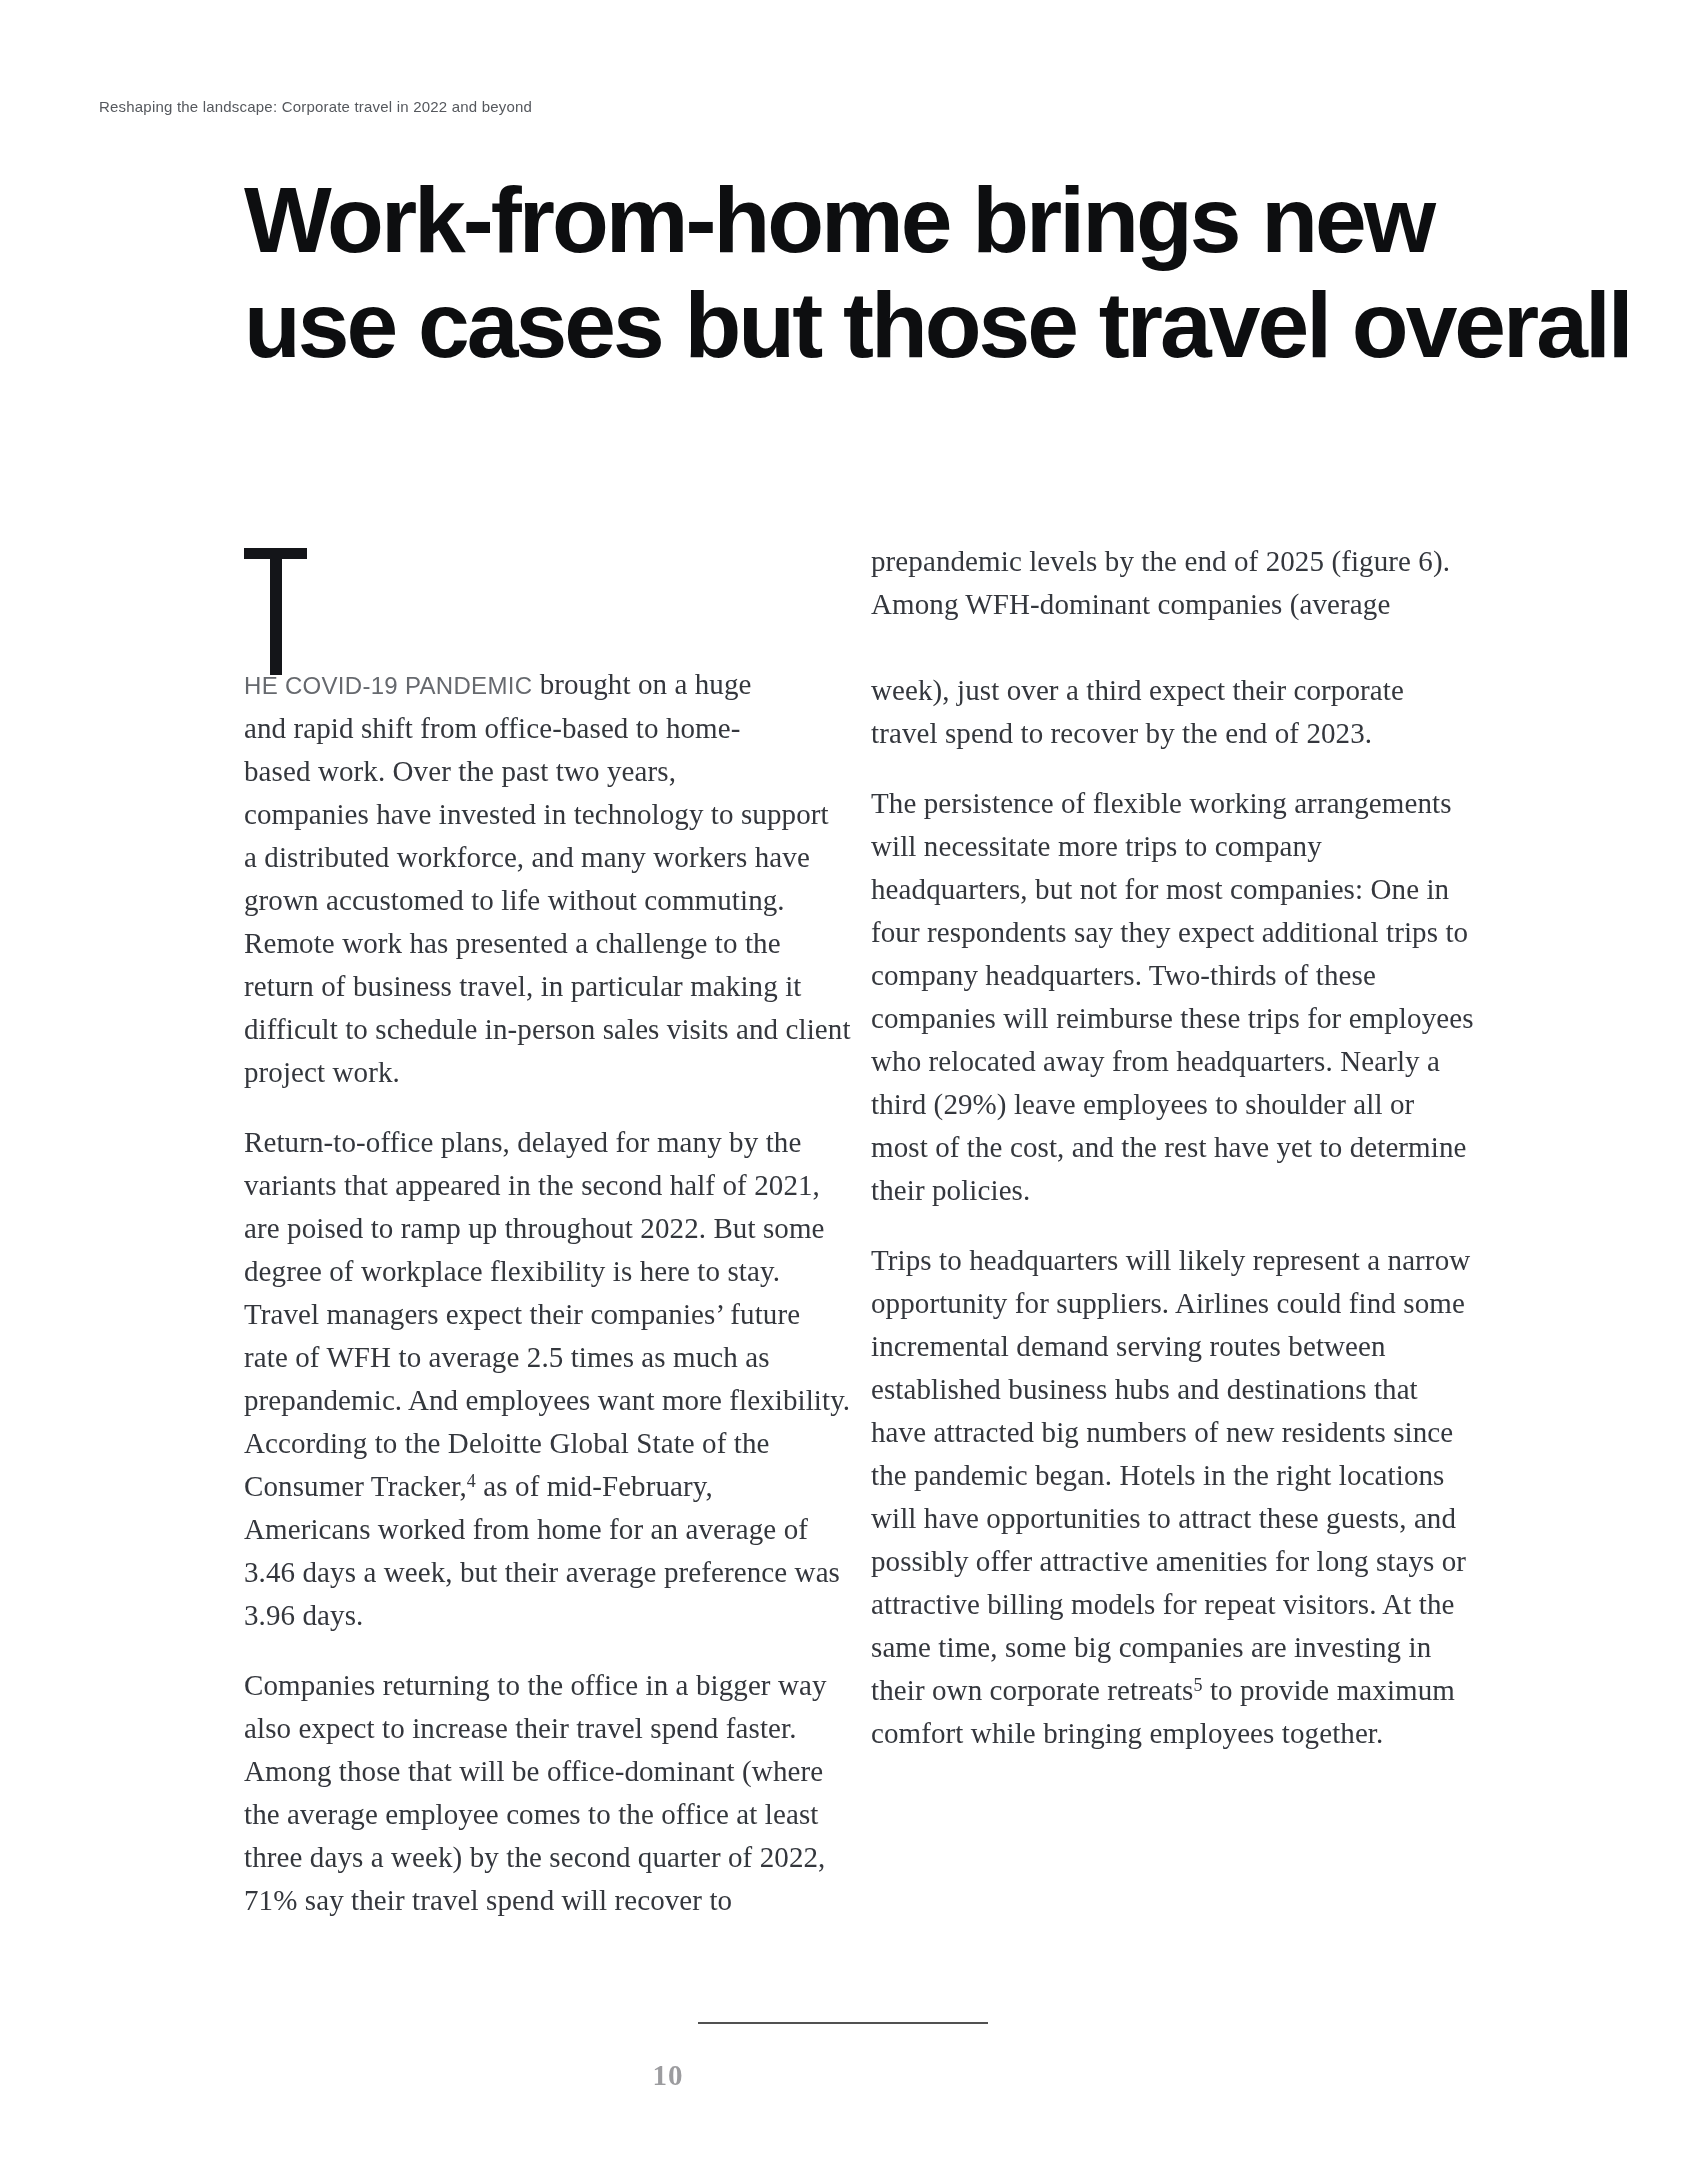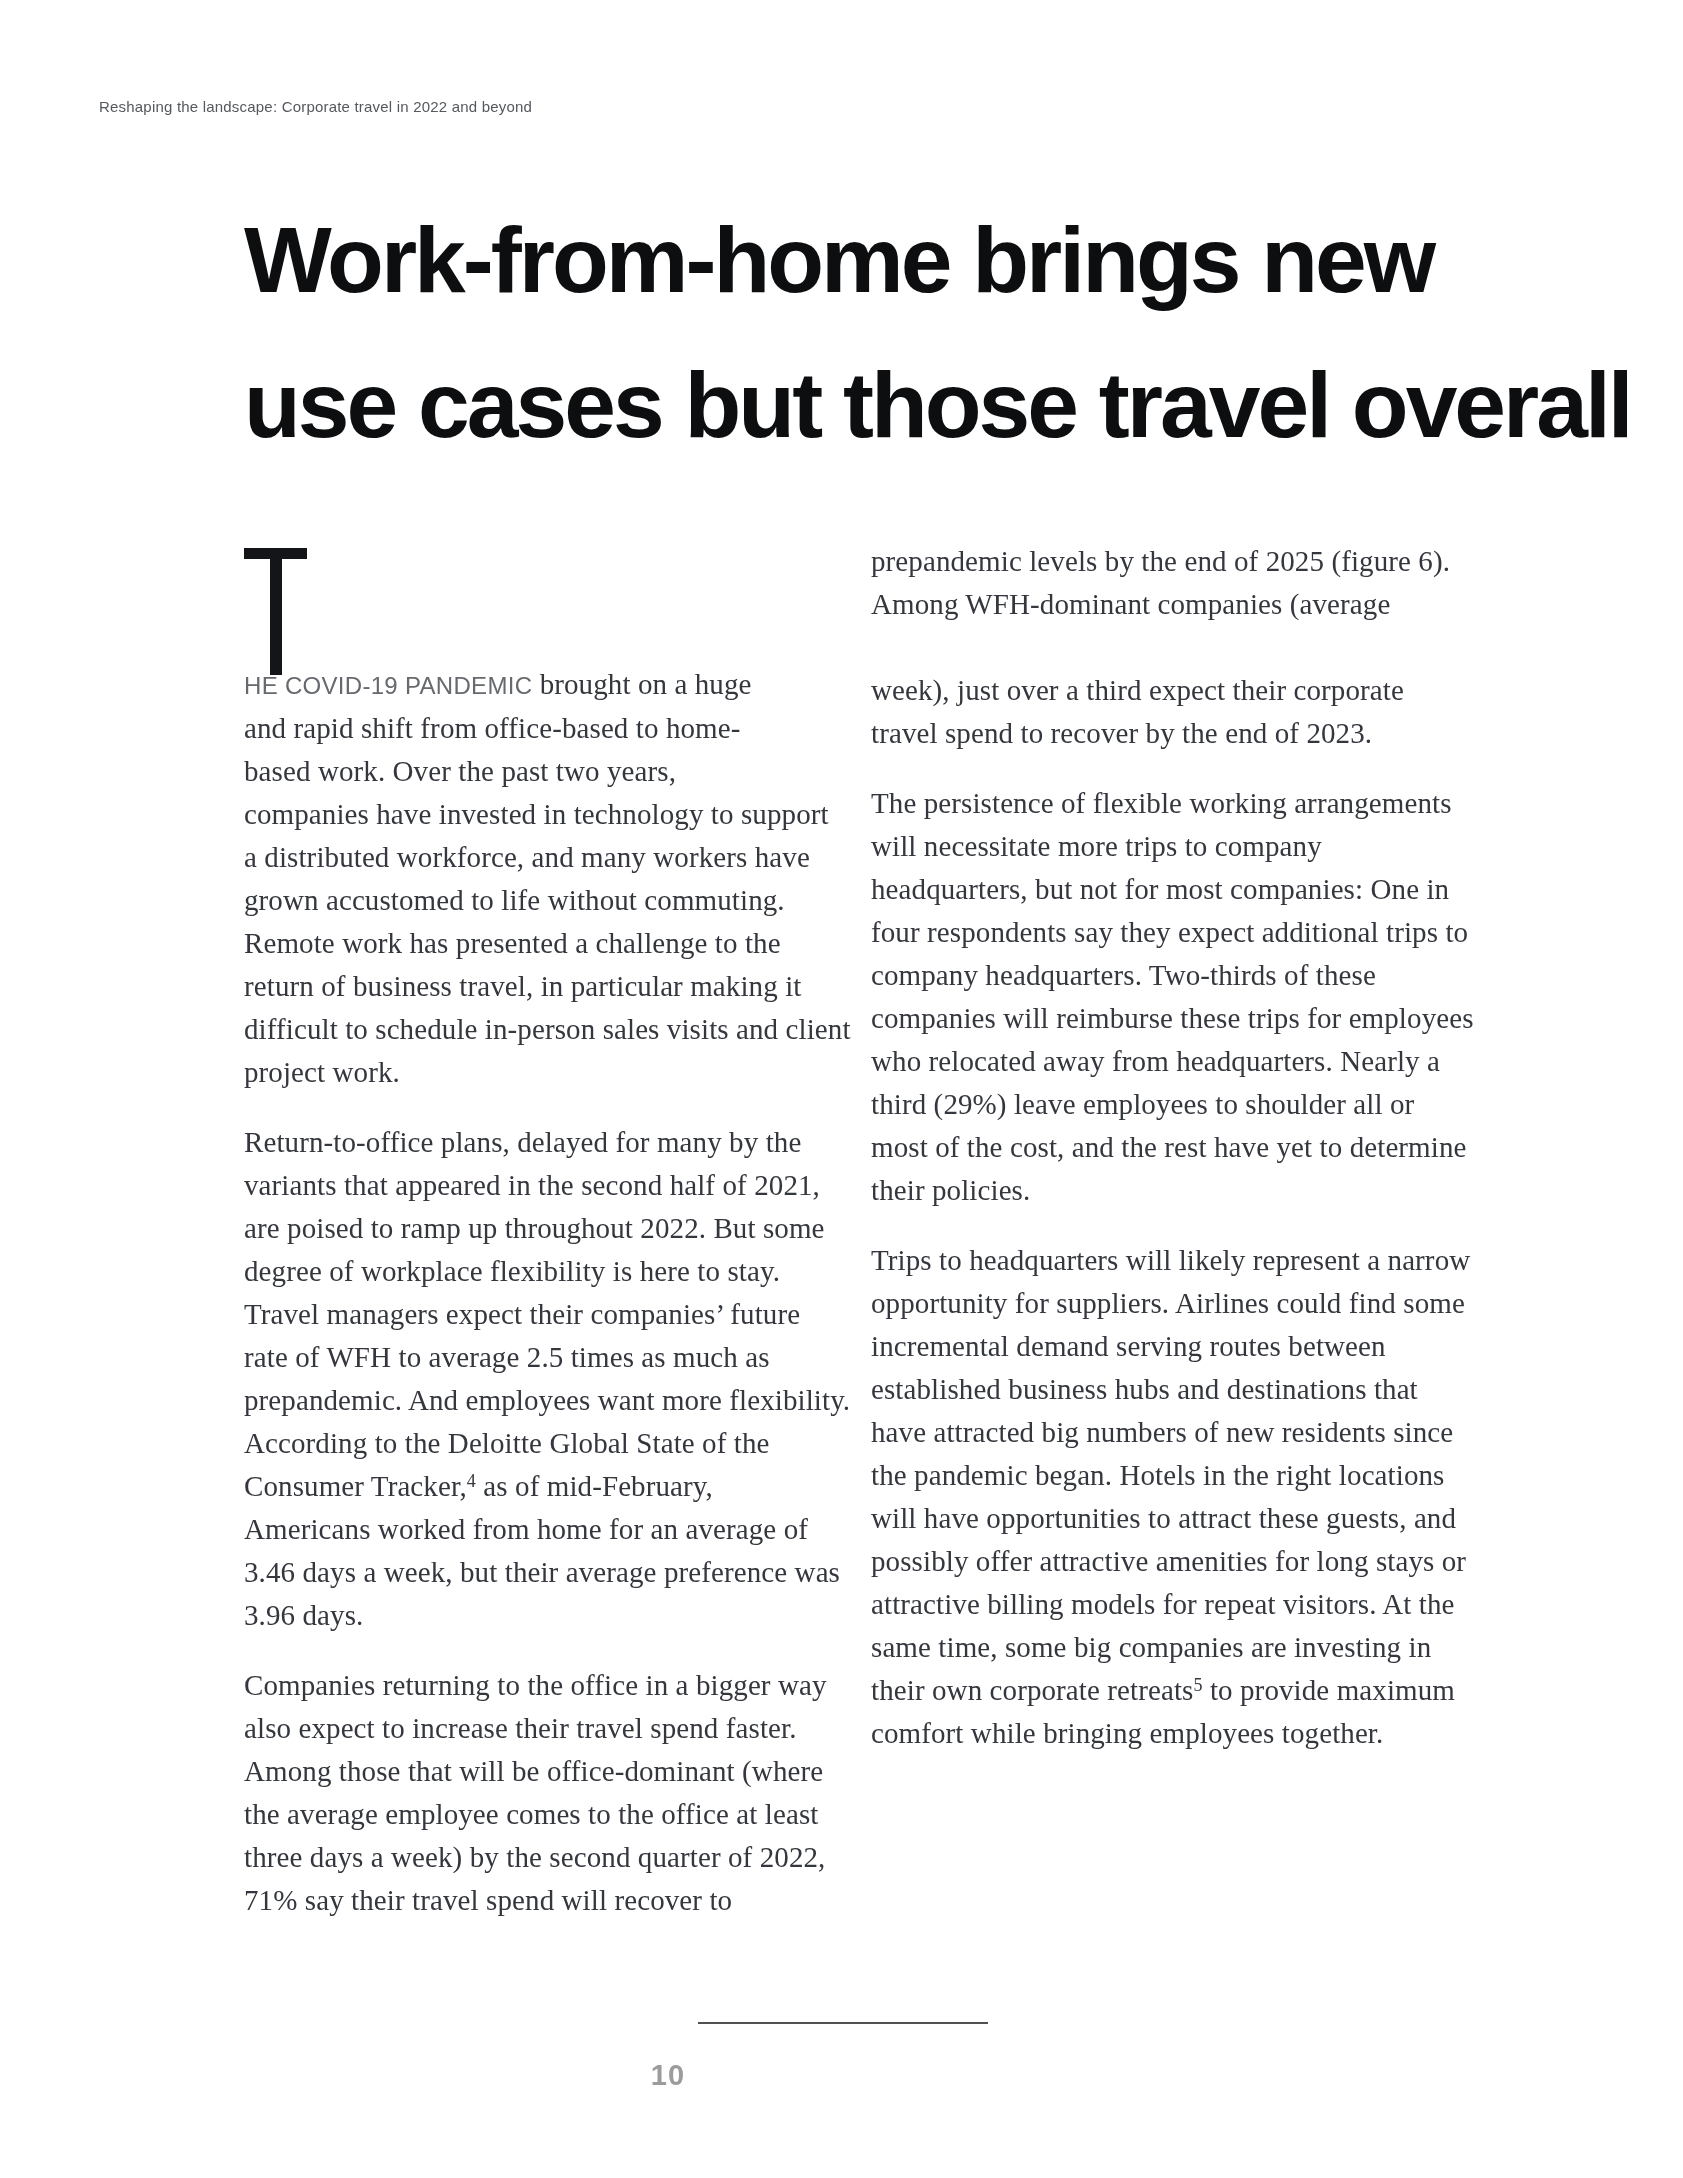--- a/index.html
+++ b/index.html
@@ -15,21 +15,21 @@
     font-size:15px; line-height:28px; font-weight:400;
     color:#55585d; letter-spacing:0.2px;
   }
 
   .page-title {
     position:absolute; left:244px; top:168px; width:1218px;
     font-family:"Liberation Sans", sans-serif;
     font-weight:700; font-size:93px; line-height:105px;
     letter-spacing:-3px; color:#0d0e10;
   }
-  .page-title .t-line { display:block; white-space:nowrap;margin-top:40px; }
+  .page-title .t-line { display:block; white-space:nowrap; }
 
   .cols {
     position:absolute; left:244px; top:540px; width:1202px;
     display:flex; gap:53px;
   }
   .col { width:574px; flex:0 0 574px; }
 
   .body-p {
     margin:0 0 27px 0;
     font-size:29px; line-height:43px;
@@ -61,21 +61,21 @@
   }
   .dc-glyph { position:absolute; left:0; top:0; opacity:0; font-size:10px; font-style:normal; }
 
   .footer-rule {
     position:absolute; left:698px; top:2022px;
     width:290px; height:2px; background:#515151;
   }
   .page-number {
     position:absolute; left:0; top:2059px; width:1336px;
     text-align:center;
-    font-family:Liberation Sans, sans-serif;
+    font-family:Liberation Serif, serif;
     font-weight:700; font-size:29px; color:#9c9c9f;
     letter-spacing:1px;
   }
 </style>
 </head>
 <body>
 
 <div class="page">
 
   <div class="running-header">Reshaping the landscape: Corporate travel in 2022 and beyond</div>

